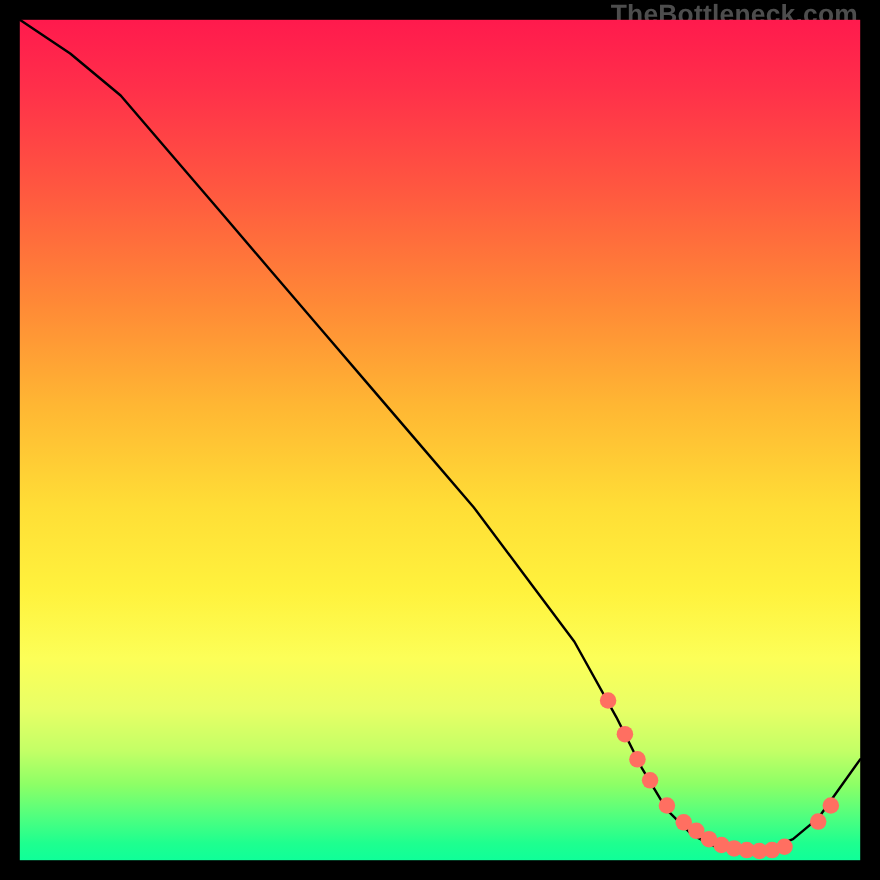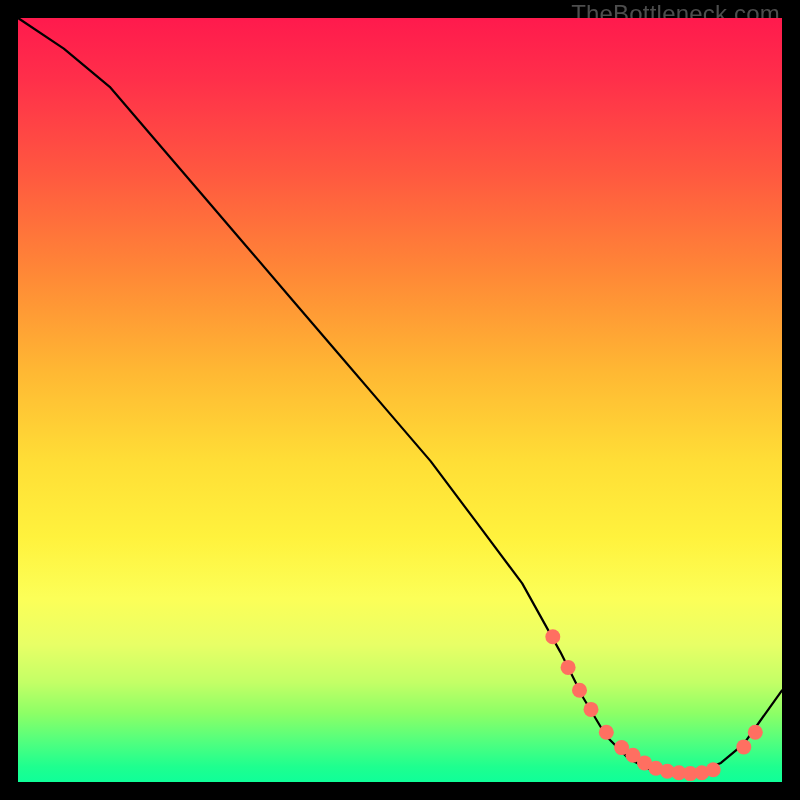--- a/index.html
+++ b/index.html
@@ -41,21 +41,21 @@
       #1eff8f 98%,
       #0fff99 100%
     );
   }
   .watermark {
     position: absolute;
     top: 0px;
     right: 20px;
     color: #4d4d4d;
     font-size: 24px;
-    font-weight: 400;
+    font-weight: 700;
     letter-spacing: 0.2px;
     user-select: none;
   }
   svg.curve {
     position: absolute;
     left: 0;
     top: 0;
     width: 764px;
     height: 764px;
     overflow: visible;

